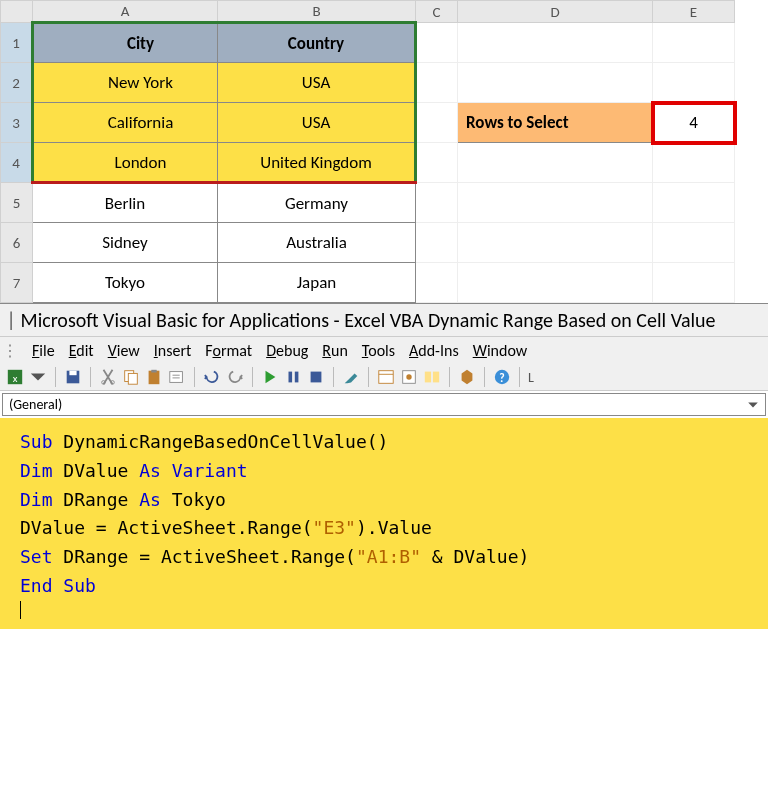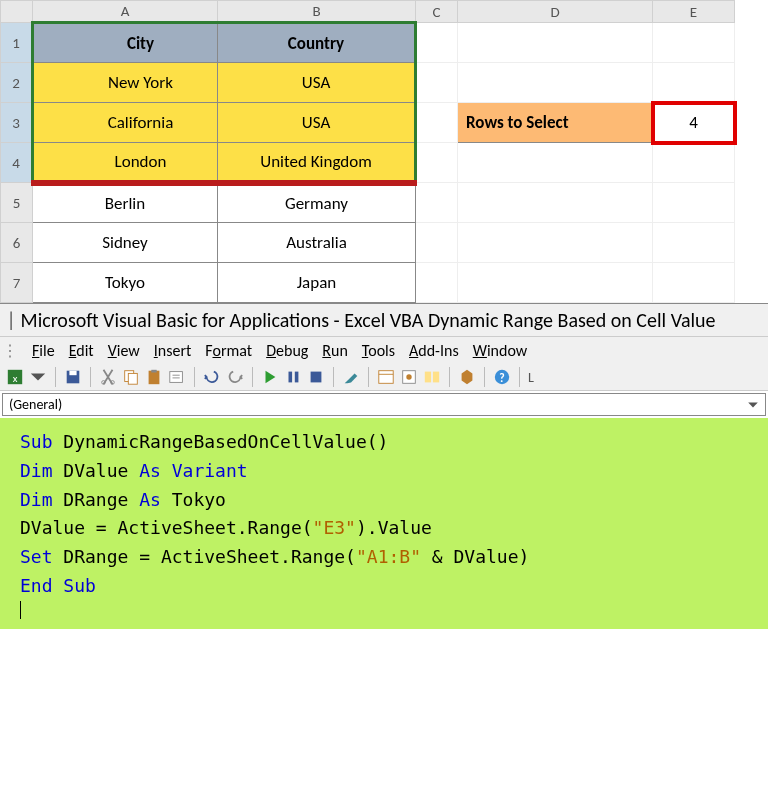--- a/index.html
+++ b/index.html
@@ -21,21 +21,21 @@
     .w-d { width: 195px; }
     .w-e { width: 82px; }
     
     .data-cell { height: 40px; font-size: 17px; border: 1px solid #fff; }
     .hdr-cell { background: #d6e4f0; font-weight: bold; border: 1px solid #888; }
     .normal-cell { background: #fff; border: 1px solid #888; }
     .blank-cell { background: #fff; border: 1px solid #eee; }
     
     
     .sel-top { border-top: 3px solid #2e7d32; }
-    .sel-bottom { border-bottom: 6px solid #b91c1c; }
+    .sel-bottom { border-bottom: 3px solid #b91c1c; }
     .sel-left { border-left: 3px solid #2e7d32; padding-left: 30px; }
     .sel-right { border-right: 3px solid #2e7d32; }
     .sel-fill { background: #fde047; }
     .sel-hdr-fill { background: #9faec0; }
     
     .rows-label { background: #fdba74; font-weight: bold; border: 1px solid #888; text-align: left; padding-left: 8px; }
     .rows-val { background: #fff; border: 4px solid #e00000; font-size: 17px; }
     
     .sel-col-hdr { background: #c8dae8; border-bottom: 2px solid #2e7d32; }
     .sel-row-hdr { background: #c8dae8; border-right: 2px solid #2e7d32; }
@@ -43,21 +43,21 @@
     
     .vbe { border-top: 1px solid #888; }
     .vbe-title-bar { background: #f0f0f0; padding: 4px 6px; font-size: 20px; border-bottom: 1px solid #ccc; }
     .vbe-menu { background: #f0f0f0; padding: 4px 2px; display: flex; gap: 14px; font-size: 16px; }
     .vbe-menu span { }
     .vbe-menu .uline { text-decoration: underline; }
     .vbe-toolbar { background: #f0f0f0; padding: 3px 6px; display: flex; gap: 5px; align-items: center; border-bottom: 1px solid #ccc; }
     .vbe-toolbar svg { width: 18px; height: 18px; }
     .vbe-scope { border: 1px solid #888; margin: 2px; padding: 2px 6px; font-size: 14px; background: #fff; display: flex; justify-content: space-between; align-items: center; gap: 16px; }
     .vbe-scope svg { width: 12px; height: 12px; }
-    .vbe-code { background: #bef264; padding: 10px 20px; font-family: Consolas, monospace; font-size: 18px; line-height: 1.6; }
+    .vbe-code { background: #fde047; padding: 10px 20px; font-family: Consolas, monospace; font-size: 18px; line-height: 1.6; }
     .kw { color: #0000d8; }
     .str { color: #b06000; }
     
     .watermark { position: absolute; top: 700px; right: 40px; color: #d8d8d8; font-size: 12px; display: flex; align-items: center; gap: 6px; }
     .watermark svg { width: 24px; height: 24px; }
     
     .divider { width: 1px; height: 20px; background: #bbb; margin: 0 3px; }
     
     .vbe-left-icon { display: inline-block; width: 10px; text-align: center; color: #555; }
   </style>

